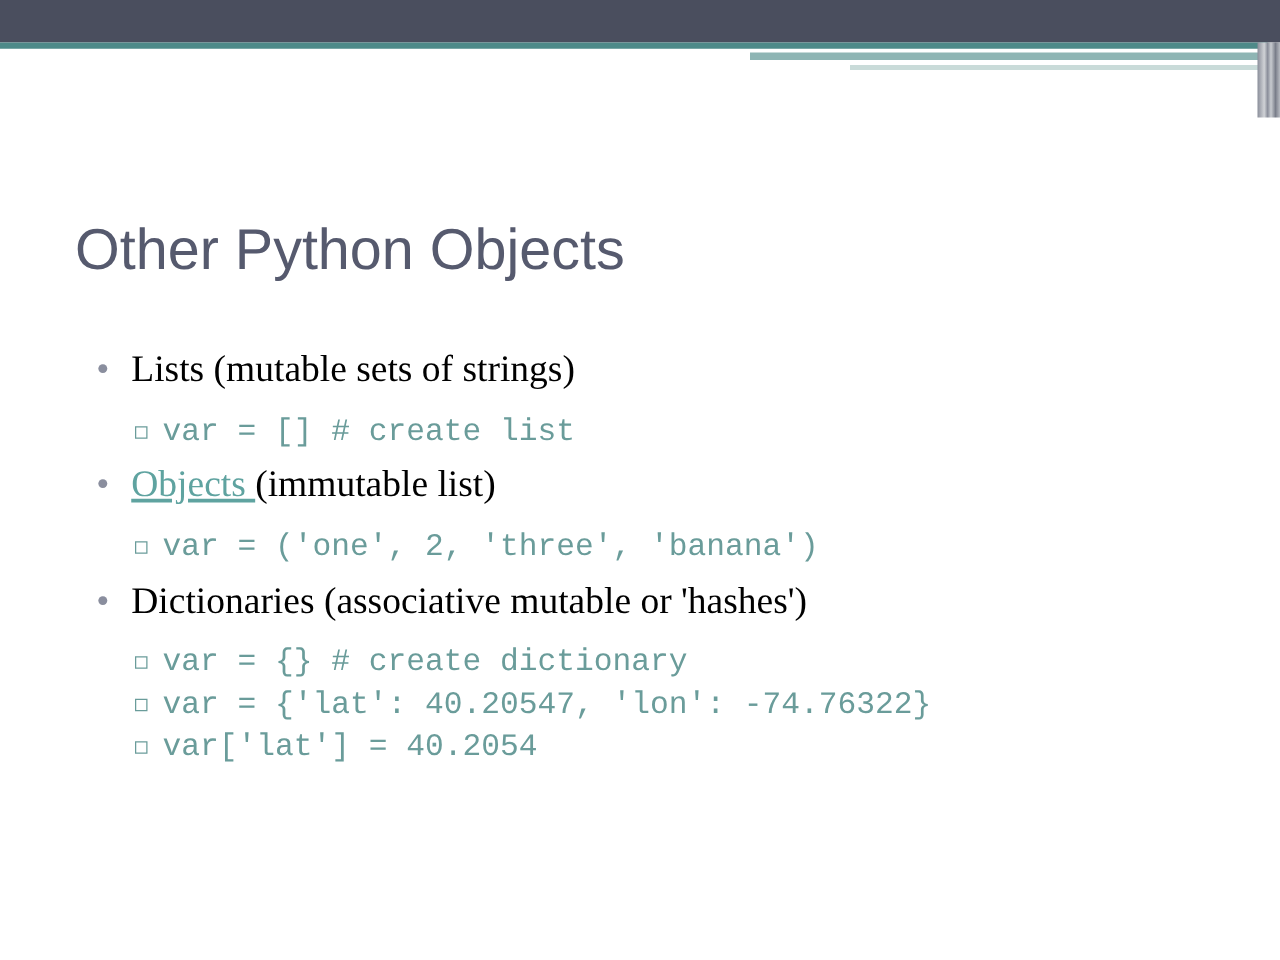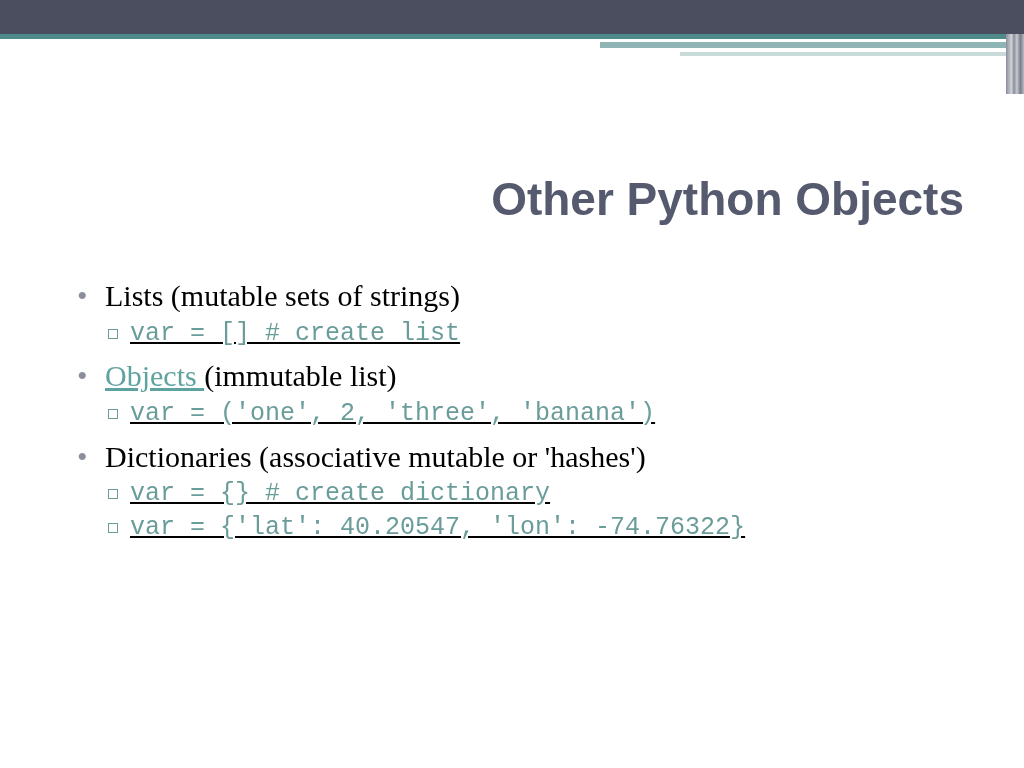--- a/index.html
+++ b/index.html
@@ -55,24 +55,23 @@
       width: 18px;
       height: 60px;
       background: linear-gradient(to right, #8a8e9a 0%, #d0d2d6 30%, #8a8e9a 45%, #c8cbd0 60%, #7a7e8a 80%, #b8bbc2 100%);
     }
     .content {
       padding: 110px 60px 0 60px;
     }
     .slide-title {
       font-family: Verdana, Geneva, sans-serif;
       font-size: 46px;
-      font-weight: 700;
+      font-weight: 400;
       color: #565a6e;
       margin-bottom: 50px;
-      text-align: right;
     }
     ul.main-list {
       list-style: none;
       padding-left: 45px;
     }
     ul.main-list > li {
       position: relative;
       font-size: 30px;
       color: #000;
       line-height: 1.35;
@@ -82,23 +81,22 @@
       content: "•";
       position: absolute;
       left: -28px;
       top: 0;
       color: #8a8e9e;
       font-size: 30px;
     }
     ul.sub-list {
       list-style: none;
       padding-left: 25px;
-      margin-top: 0;
+      margin-top: 12px;
       margin-bottom: 6px;
-      text-decoration: underline;
     }
     ul.sub-list > li {
       position: relative;
       font-family: 'Courier New', Courier, monospace;
       font-size: 25px;
       color: #6a9c9a;
       line-height: 1.35;
     }
     ul.sub-list > li::before {
       content: "";
@@ -148,18 +146,19 @@
       <ul class="sub-list">
         <li>var = ('one', 2, 'three', 'banana')</li>
       </ul>
     </li>
 
     <li>
       <span>Dictionaries (associative mutable or 'hashes')</span>
       <ul class="sub-list">
         <li>var = {} # create dictionary</li>
         <li>var = {'lat': 40.20547, 'lon': -74.76322}</li>
+        <li>var['lat'] = 40.2054</li>
       </ul>
     </li>
 
 
   </ul>
 </div>
 
 </body></html>

